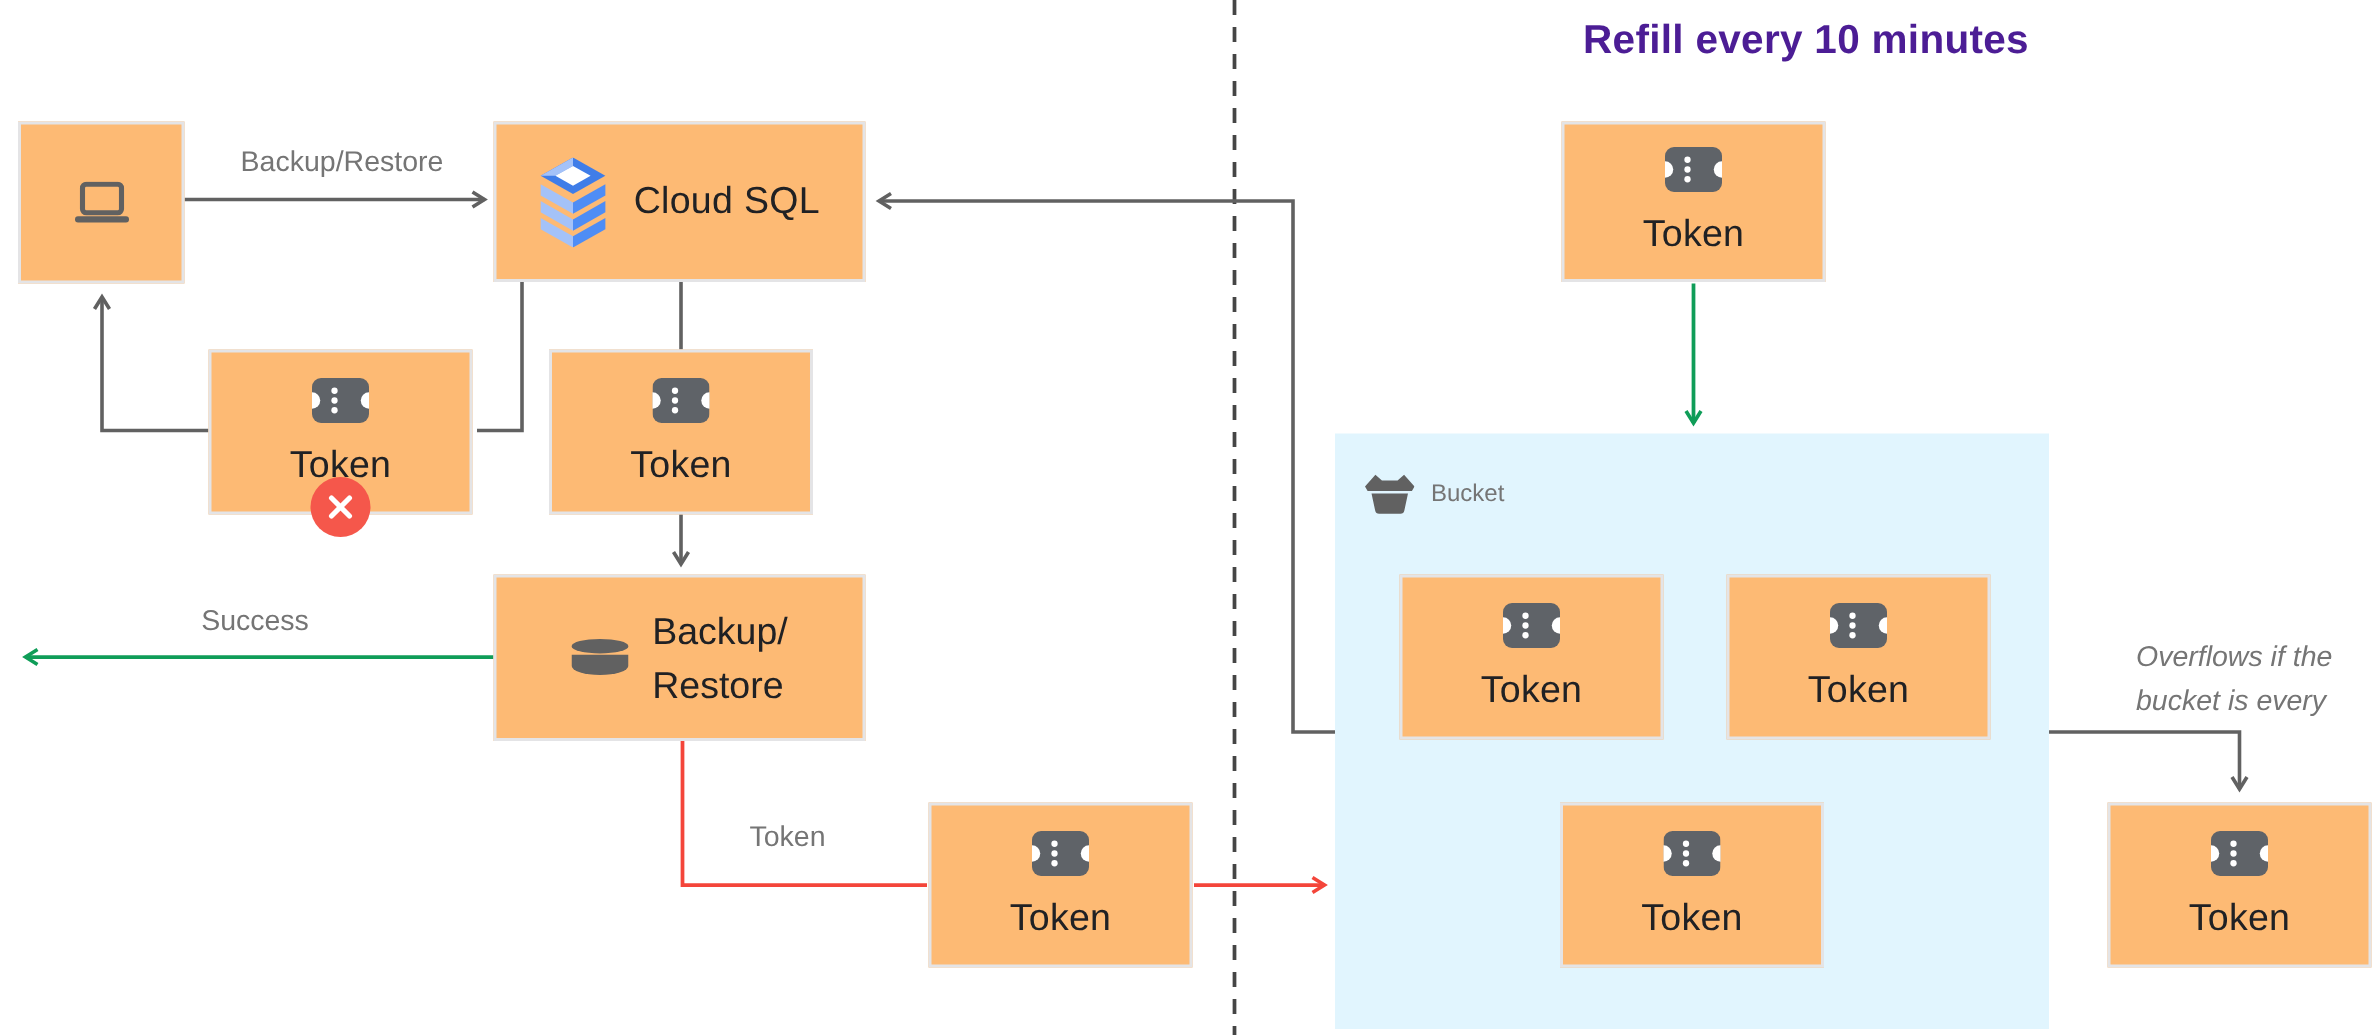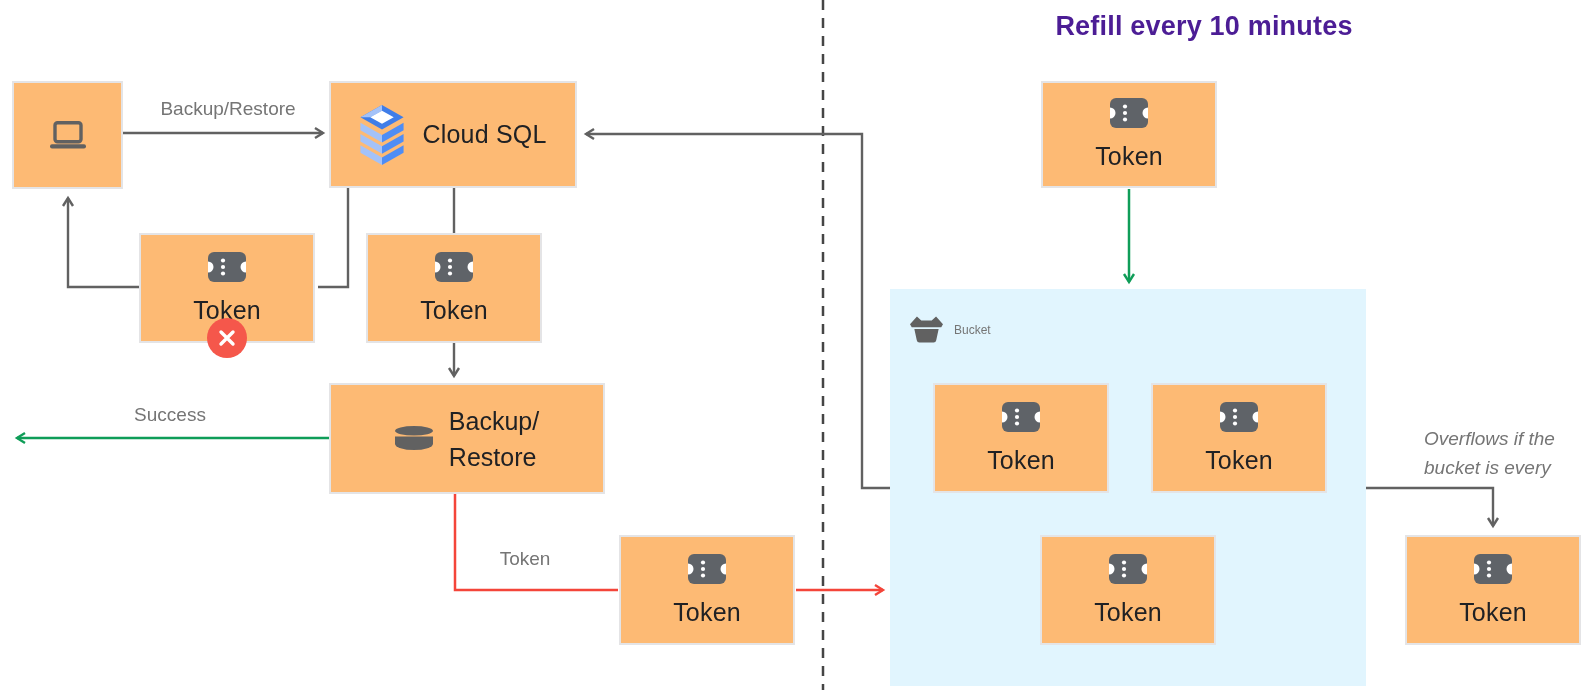--- a/index.html
+++ b/index.html
@@ -11,21 +11,21 @@
   .box{
     position:absolute;box-sizing:border-box;background:#fdba74;
     border:2px solid #e4e4e6;display:flex;align-items:center;justify-content:center;
   }
   .token-box{width:176px;height:110px;gap:14px;flex-direction:column;}
   .node-text{font-size:25px;color:#202124;letter-spacing:.2px;white-space:nowrap;}
   .edge-label{position:absolute;font-size:19px;color:#757575;white-space:nowrap;}
   .center{text-align:center;}
   .bucket-area{position:absolute;left:890px;top:289px;width:476px;height:397px;background:#e1f5fe;}
   .bucket-label-row{position:absolute;left:910px;top:315px;display:flex;align-items:center;gap:11px;}
-  .bucket-label-text{font-size:12px;color:#757575;text-align:center;}
+  .bucket-label-text{font-size:16px;color:#757575;text-align:center;}
   .title{
     position:absolute;left:1044px;top:11px;width:320px;text-align:center;
     font-size:27px;font-weight:bold;color:#4c1d95;letter-spacing:.2px;
   }
   .x-circle{
     position:absolute;left:207px;top:318px;width:40px;height:40px;border-radius:50%;
     background:#f5574b;display:flex;align-items:center;justify-content:center;
   }
   .br-text{font-size:25px;color:#202124;line-height:36px;}
 </style>
@@ -107,21 +107,21 @@
       <rect x="0" y="0" width="38" height="30" rx="6" fill="#5f6368"></rect>
       <circle cx="0" cy="15" r="5.5" fill="#ffffff"></circle>
         <circle cx="38" cy="15" r="5.5" fill="#ffffff"></circle>
       <circle cx="15" cy="8.5" r="2.1" fill="#ffffff"></circle>
         <circle cx="15" cy="15" r="2.1" fill="#ffffff"></circle>
         <circle cx="15" cy="21.5" r="2.1" fill="#ffffff"></circle>
     </svg>
     <span class="node-text">Token</span>
   </div>
 
-  <div class="box" style="left:329px;top:383px;width:276px;height:111px;gap:16px;">
+  <div class="box" style="left:329px;top:383px;width:248px;height:111px;gap:16px;">
     <svg width="38" height="25" viewBox="0 0 38 25">
       <ellipse cx="19" cy="4.8" rx="19" ry="4.8" fill="#616161"></ellipse>
       <path d="M0,10.5 h38 v7.2 a19,6.3 0 0 1 -38,0 z" fill="#616161"></path>
     </svg>
     <div class="br-text">
       <div>Backup/</div>
       <div>Restore</div>
     </div>
   </div>
 

